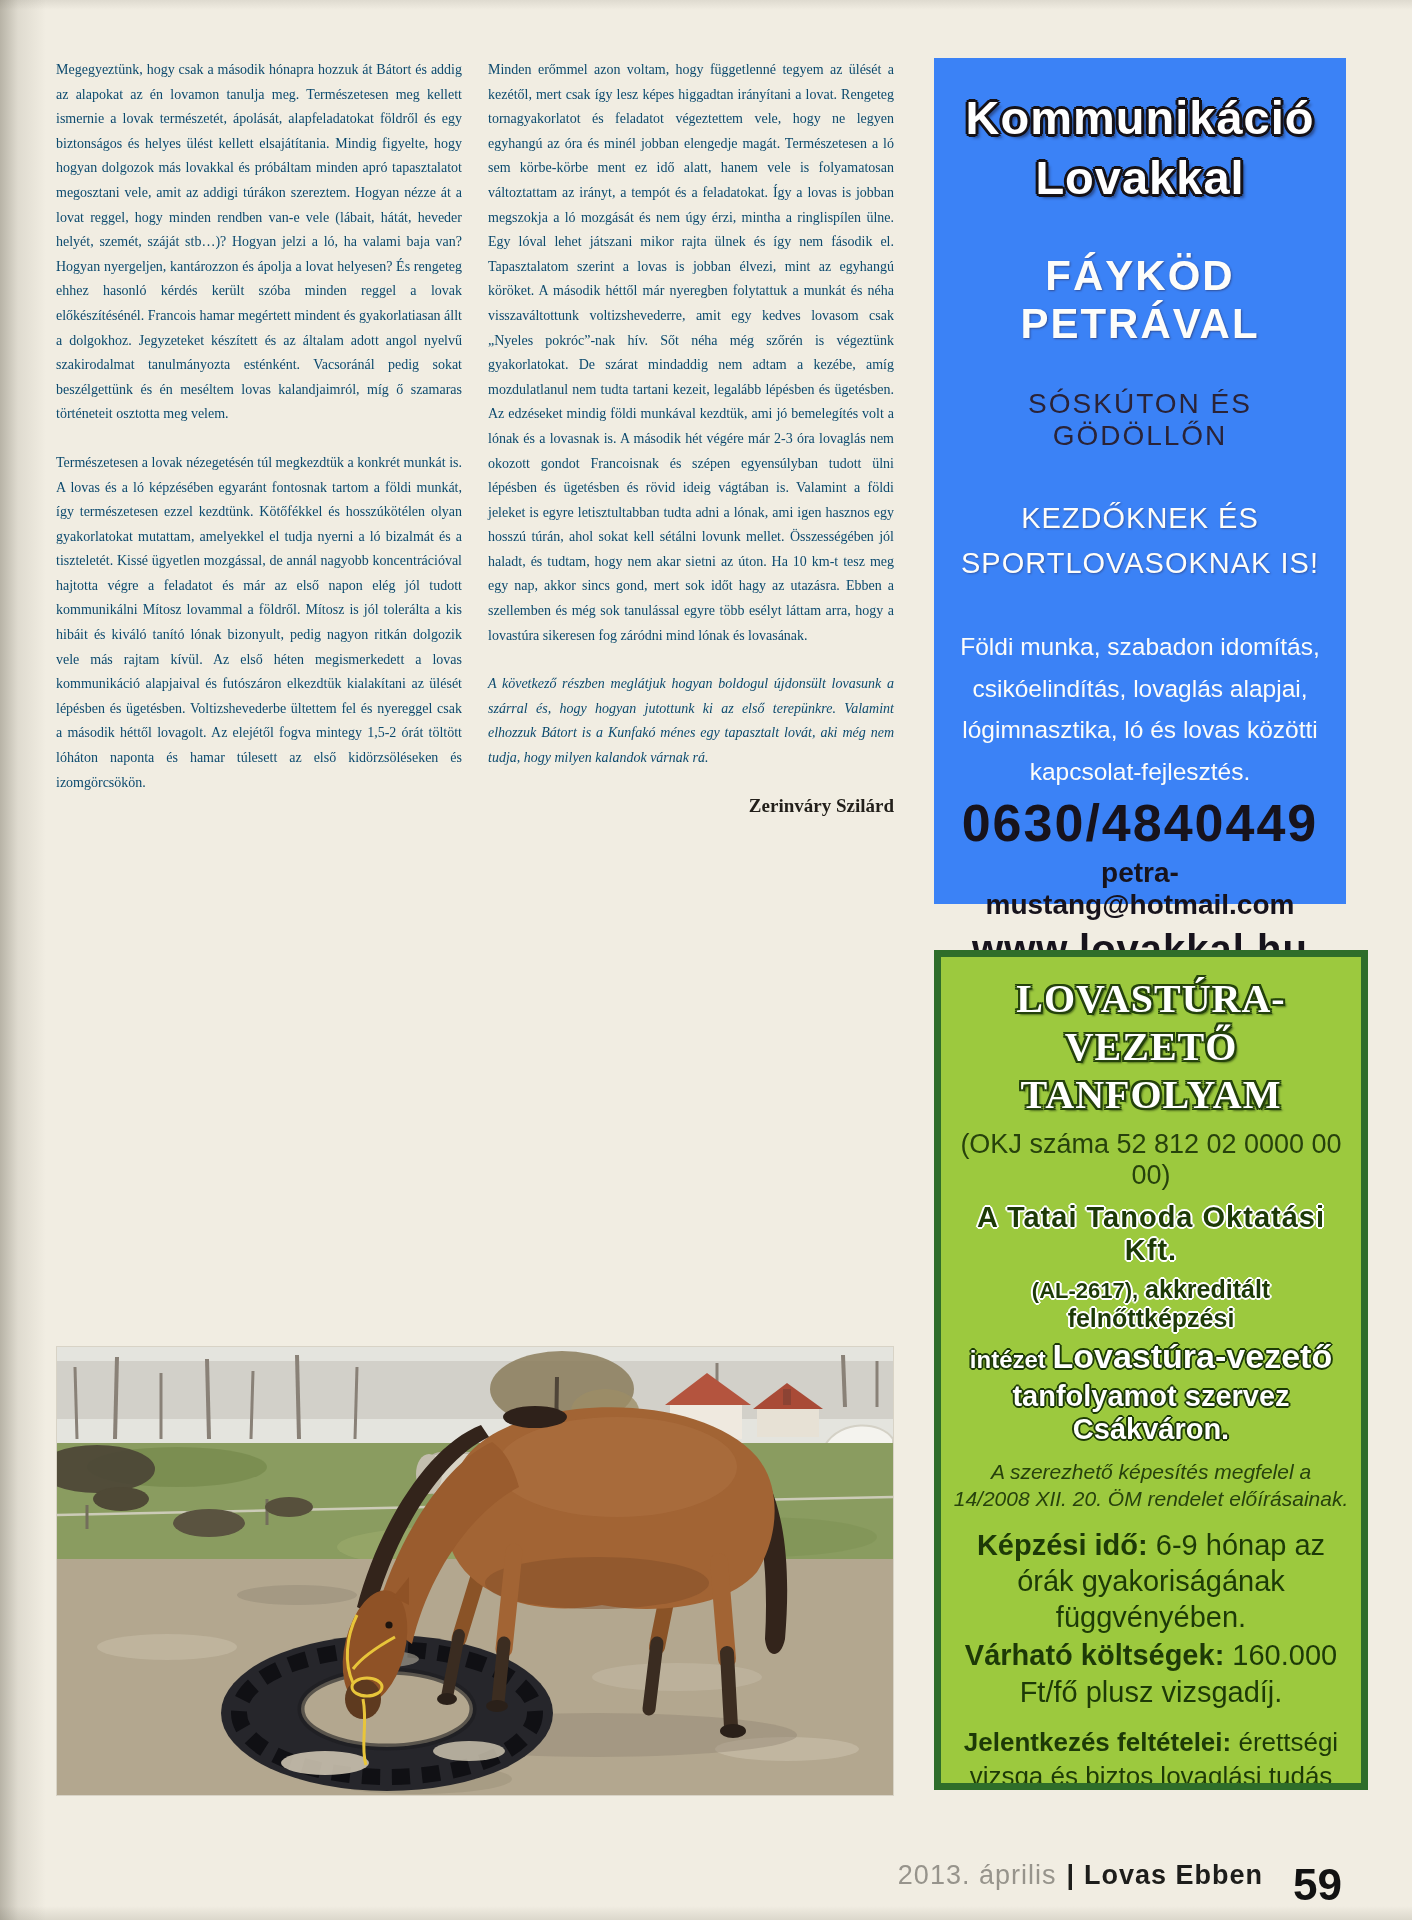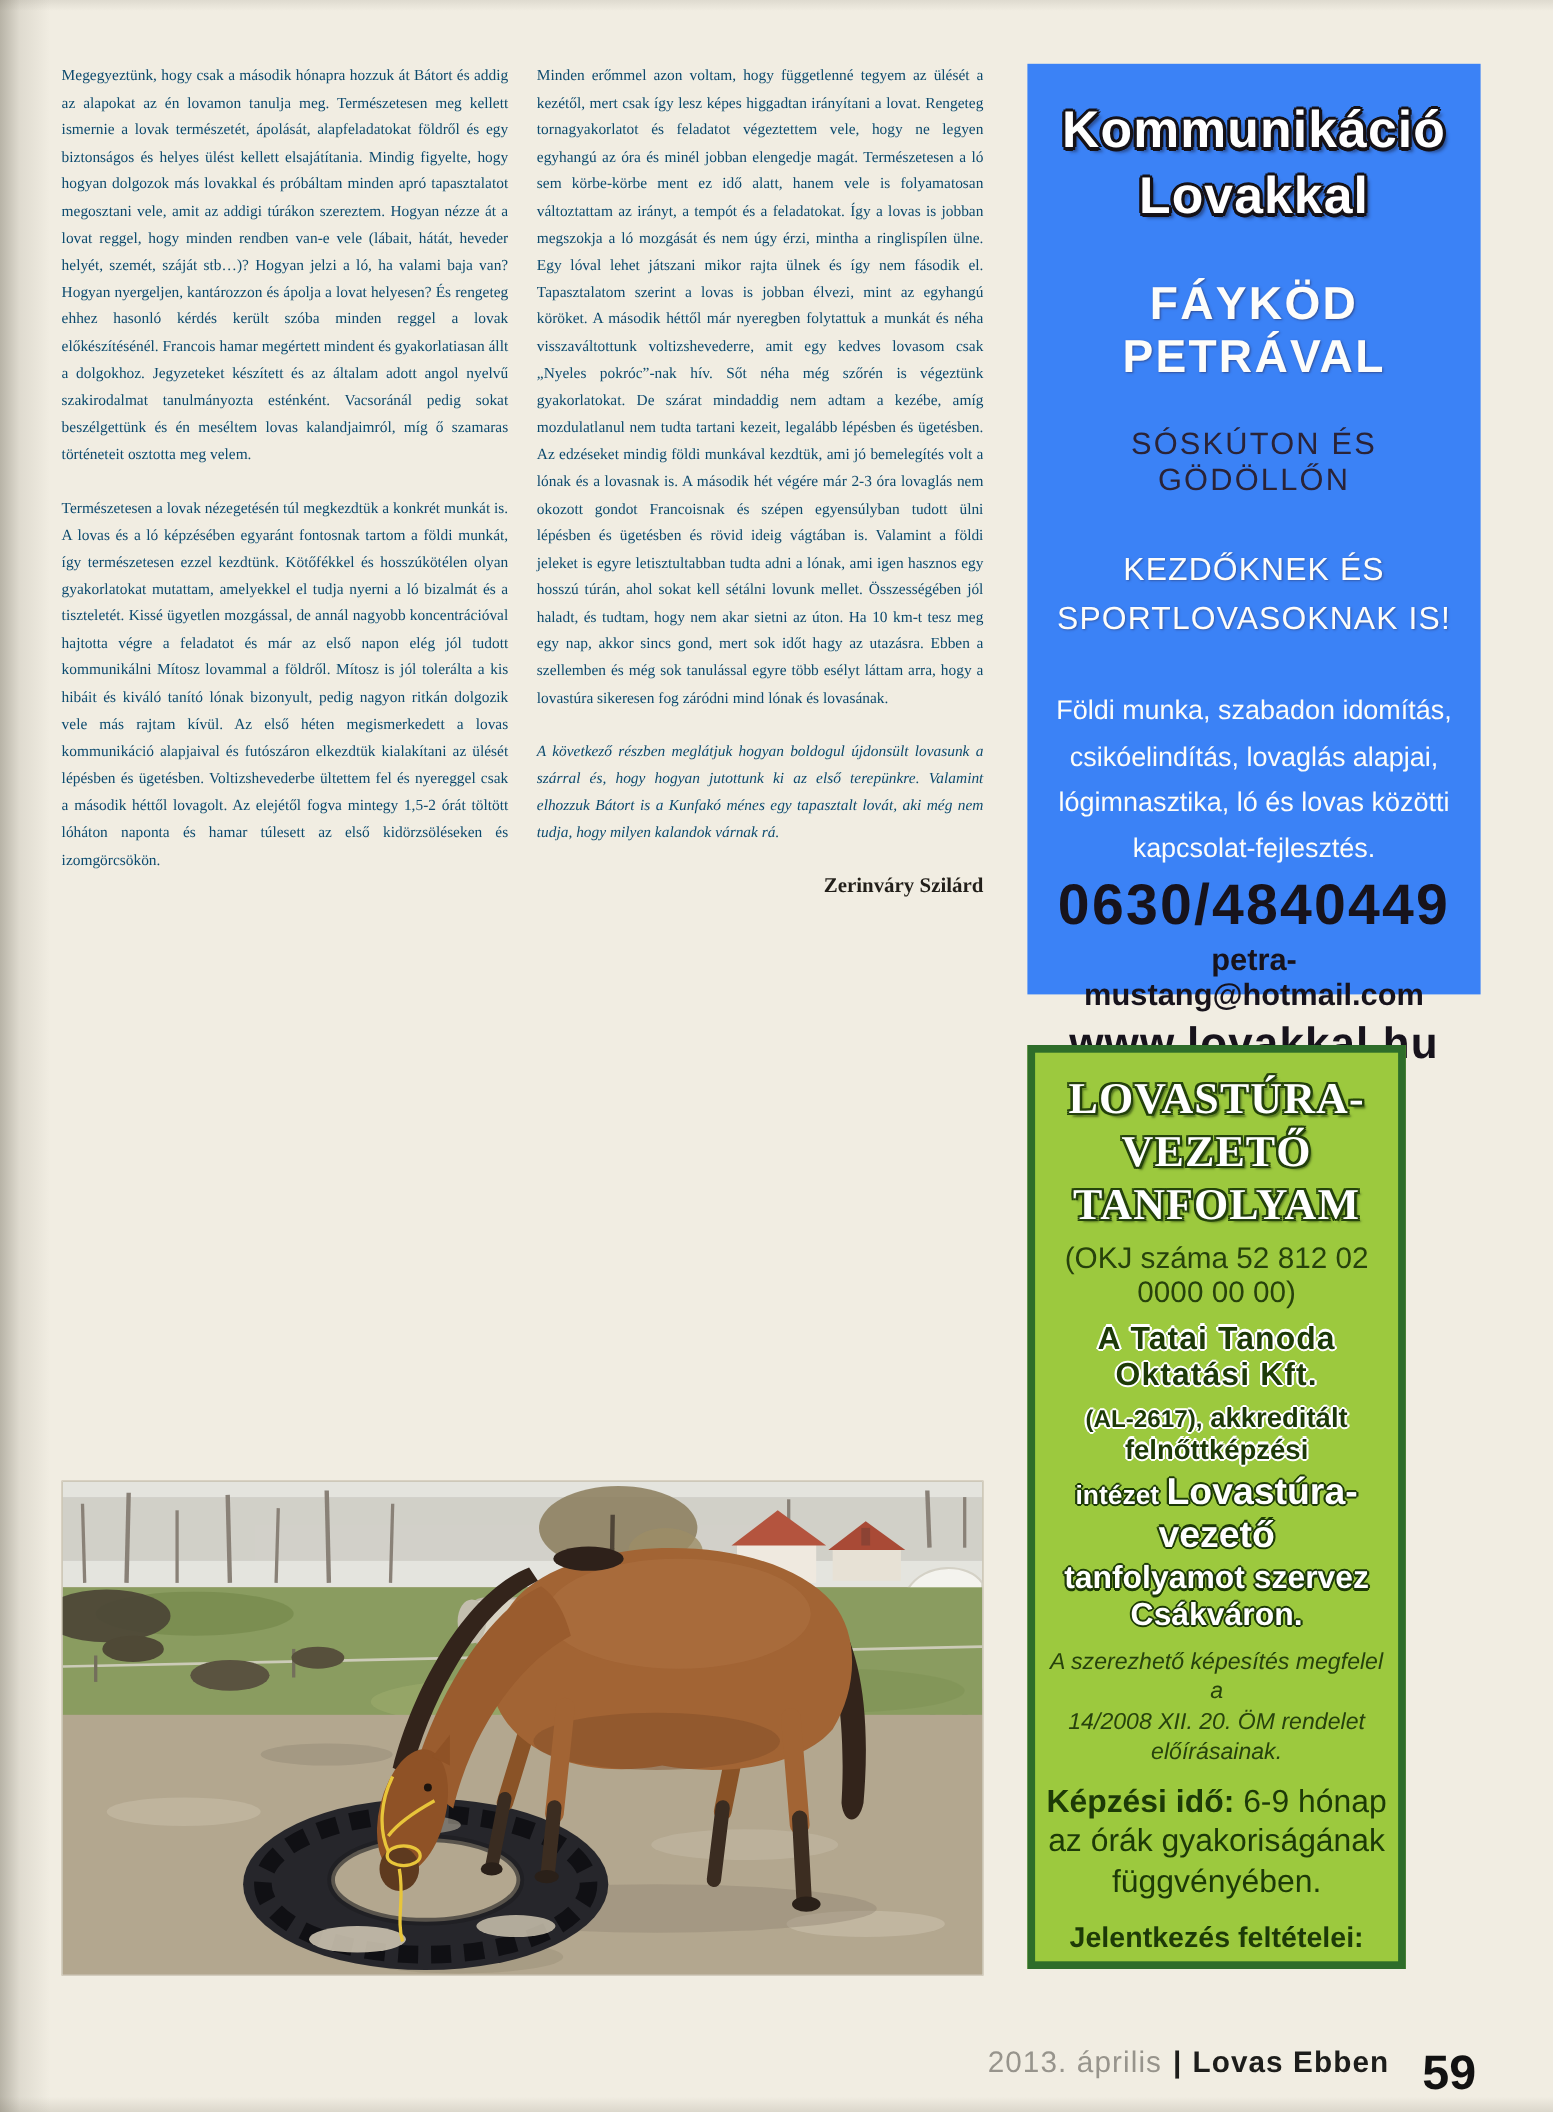--- a/index.html
+++ b/index.html
@@ -50,21 +50,21 @@
   .ap-loc{margin-top:40px;font-size:28px;color:#2a2337;letter-spacing:2px;font-weight:400;}
   .ap-aud{margin-top:44px;font-size:29px;color:#fdfdfa;line-height:1.55;letter-spacing:1px;white-space:pre-line;
     text-shadow:1px 1px 2px rgba(40,30,60,.4);}
   .ap-serv{margin-top:40px;font-size:24.5px;color:#fdfdfa;line-height:1.7;white-space:pre-line;}
   .ap-phone{margin-top:auto;font-size:52px;font-weight:900;color:#17131c;letter-spacing:2px;}
   .ap-email{margin-top:4px;font-size:28px;font-weight:bold;color:#17131c;}
   .ap-web{margin-top:6px;font-size:40px;font-weight:900;color:#17131c;letter-spacing:1px;}
 
   .ad-green{
     margin-top:46px;
-    width:344px;height:840px;box-sizing:border-box;
+    width:434px;height:840px;box-sizing:border-box;
     background:#9cc93e;border:7px solid #2e6d2a;
     padding:18px 10px 14px 10px;
     text-align:center;overflow:hidden;
     font-family:"Liberation Sans", sans-serif;
     color:#1d3a07;
   }
   .ag-title{
     font-family:"Liberation Serif", serif;font-weight:bold;
     font-size:40px;line-height:1.2;color:#fff;letter-spacing:1px;white-space:pre-line;
     text-shadow:-2px 0 #24420c,2px 0 #24420c,0 -2px #24420c,0 2px #24420c,
@@ -261,20 +261,21 @@
       <div class="ag-title">LOVASTÚRA-VEZETŐ
 TANFOLYAM</div>
       <div class="ag-okj">(OKJ száma 52 812 02 0000 00 00)</div>
       <div class="ag-prov1 outline-dark">A Tatai Tanoda Oktatási Kft.</div>
       <div class="ag-prov2 outline-dark"><span class="al">(AL-2617),</span><span> akkreditált felnőttképzési</span></div>
       <div class="ag-prov3 outline-white"><span>intézet </span><span class="big">Lovastúra-vezető</span></div>
       <div class="ag-prov4 outline-white">tanfolyamot szervez Csákváron.</div>
       <div class="ag-note">A szerezhető képesítés megfelel a
 14/2008 XII. 20. ÖM rendelet előírásainak.</div>
       <div class="ag-line"><b>Képzési idő:</b><span> 6-9 hónap az órák gyakoriságának függvényében.</span></div>
+      <div class="ag-line" style="margin-top:2px;"><b>Várható költségek:</b><span> 160.000 Ft/fő plusz vizsgadíj.</span></div>
       <div class="ag-small"><b>Jelentkezés feltételei:</b><span> érettségi vizsga és biztos lovaglási tudás</span></div>
 
     </div>
 
   </div>
 </div>
 
 <div class="footer">
   <span class="f-date">2013. április</span>
   <span class="f-sep">|</span>

